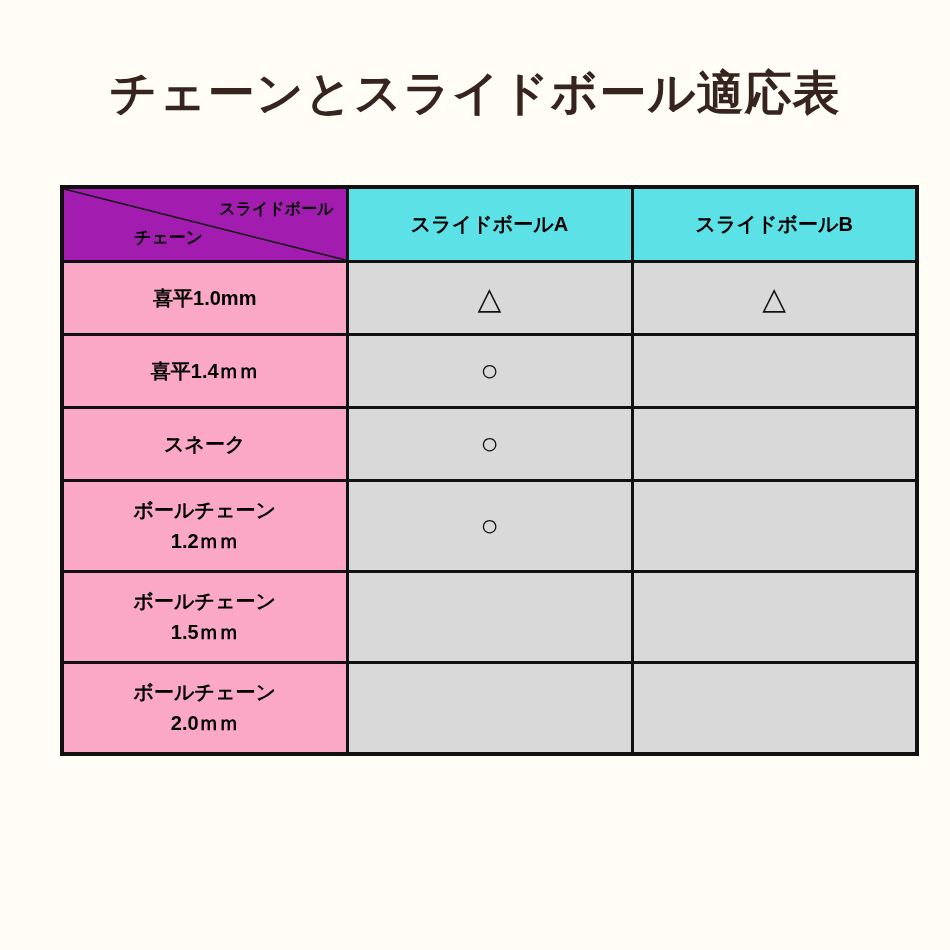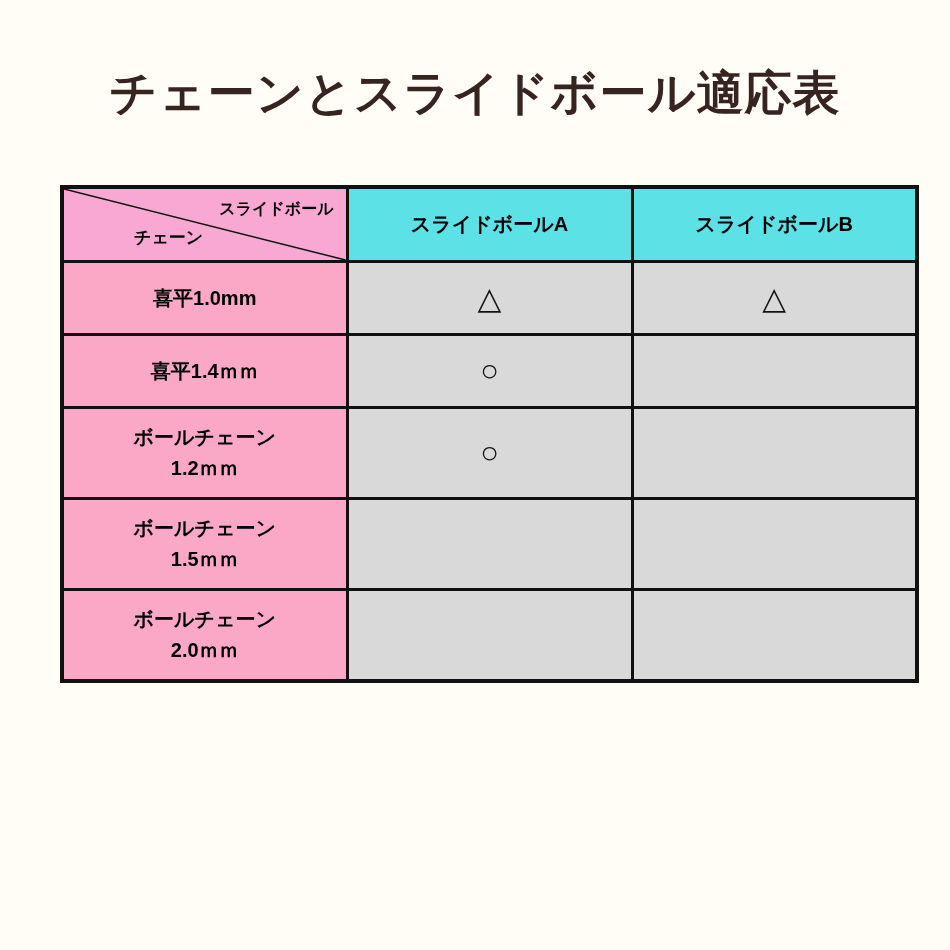--- a/index.html
+++ b/index.html
@@ -45,21 +45,21 @@
     border: 3px solid #111;
     padding: 0;
     text-align: center;
     vertical-align: middle;
   }
   col.c { width: 285px; }
 
   
   th.corner-cell {
     position: relative;
-    background: #f9a8d4;
+    background: #a21caf;
     height: 71px;
     overflow: hidden;
   }
   .corner-diag {
     position: absolute;
     inset: 0;
     width: 100%;
     height: 100%;
     display: block;
   }
@@ -140,20 +140,28 @@
         <td class="value-cell">△</td>
       </tr>
       <tr class="row-single">
         <th class="row-label">
           <div class="label-line">喜平1.4ｍｍ</div>
 
         </th>
         <td class="value-cell">○</td>
         <td class="value-cell"></td>
       </tr>
+      <tr class="row-single">
+        <th class="row-label">
+          <div class="label-line">スネーク</div>
+
+        </th>
+        <td class="value-cell">○</td>
+        <td class="value-cell"></td>
+      </tr>
       <tr class="row-tall">
         <th class="row-label">
           <div class="label-line">ボールチェーン</div>
           <div class="label-line">1.2ｍｍ</div>
         </th>
         <td class="value-cell">○</td>
         <td class="value-cell"></td>
       </tr>
       <tr class="row-tall">
         <th class="row-label">

